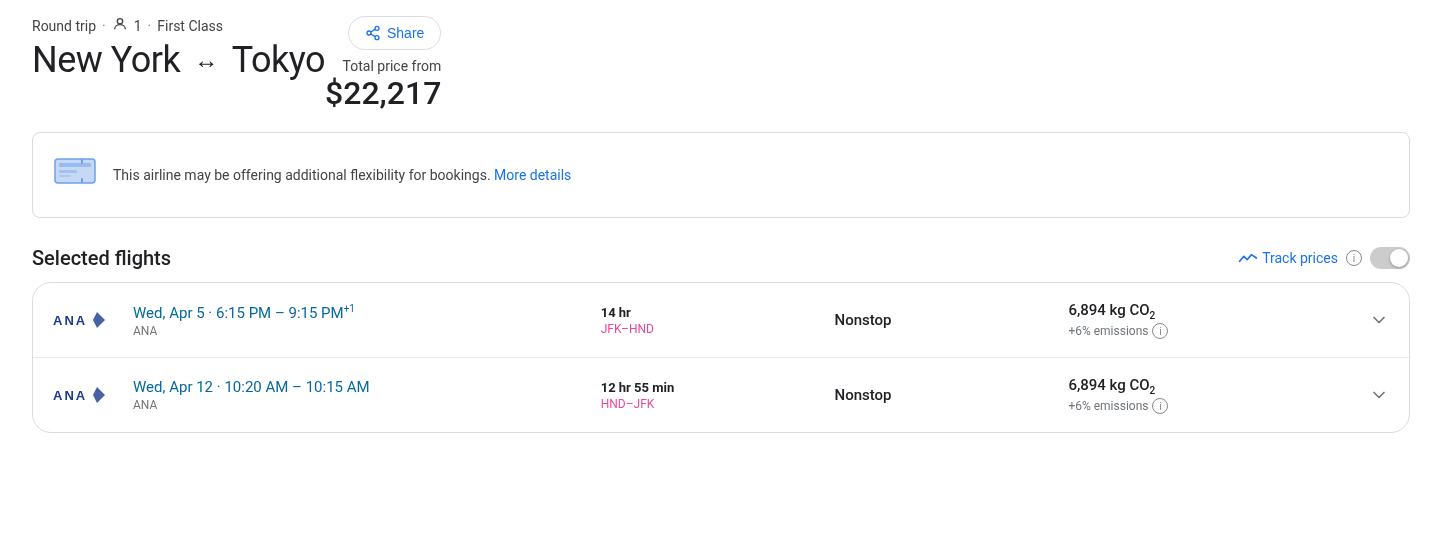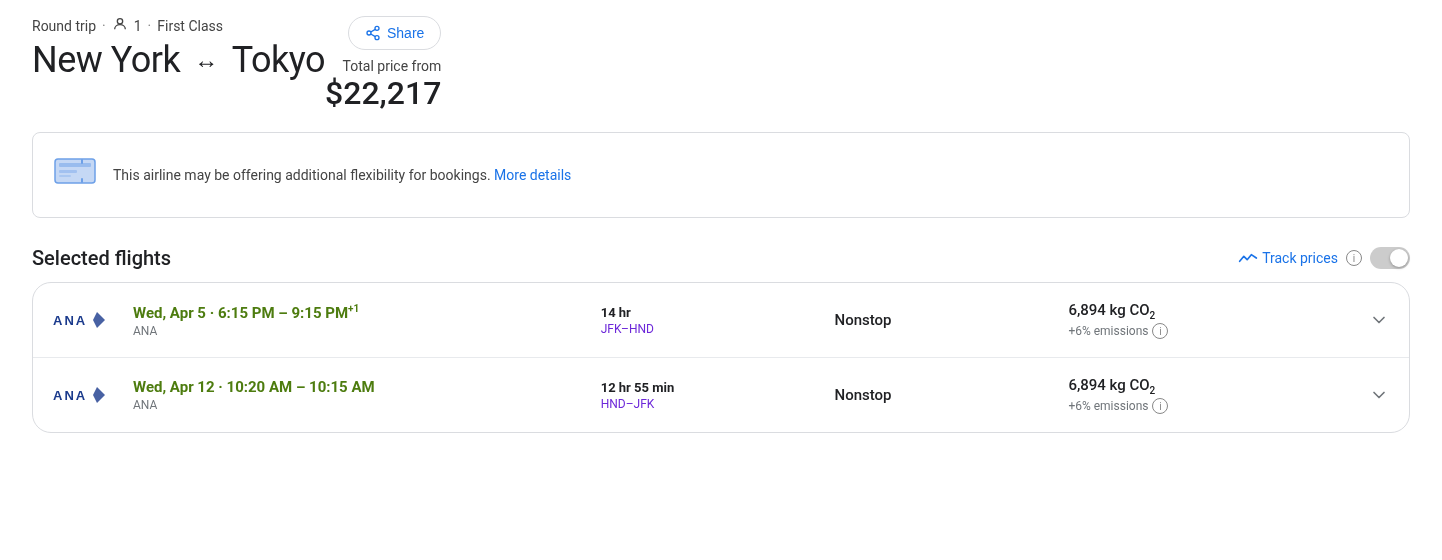--- a/index.html
+++ b/index.html
@@ -177,43 +177,43 @@
       align-items: center;
       gap: 2px;
     }
 
     .flight-main {
       flex: 2;
       min-width: 240px;
     }
     .flight-date-time {
       font-size: 15px;
-      font-weight: 700;
-      color: #4d7c0f;
+      font-weight: 400;
+      color: #0369a1;
     }
     .flight-date-time sup {
       font-size: 10px;
     }
     .flight-airline-name {
       font-size: 12px;
       color: #70757a;
       margin-top: 2px;
     }
 
     .flight-duration {
       flex: 1;
       min-width: 100px;
     }
     .duration-value {
       font-size: 13px;
       font-weight: 700;
     }
     .duration-route {
       font-size: 12px;
-      color: #6d28d9;
+      color: #ec4899;
       margin-top: 2px;
     }
 
     .flight-stops {
       flex: 1;
       min-width: 120px;
     }
     .stops-value {
       font-size: 15px;
       font-weight: 500;

